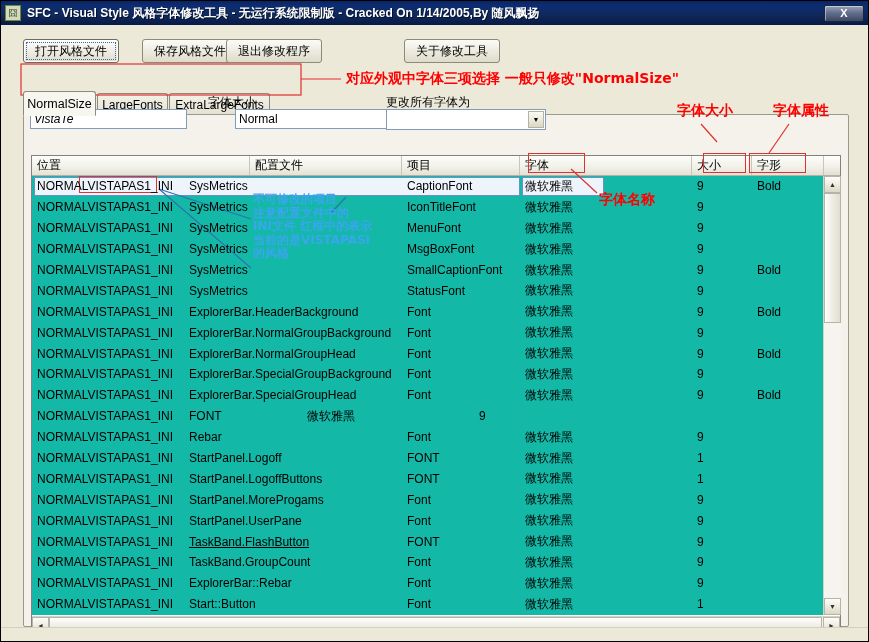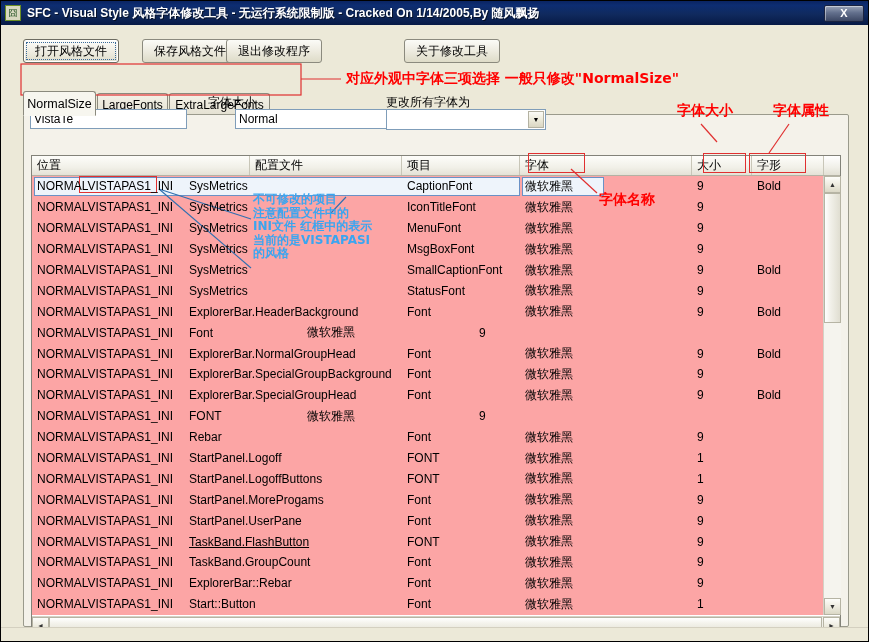--- a/index.html
+++ b/index.html
@@ -195,21 +195,21 @@
     color: #000;
     background: linear-gradient(180deg,#fdfdfa 0%,#f1f0e8 60%,#e4e2d6 100%);
     white-space: nowrap;
     overflow: hidden;
   }
   .lv-body {
     position: absolute;
     left: 0; top: 20px;
     width: 792px; height: 439px;
     overflow: hidden;
-    background: #fca5a5;
+    background: #14b8a6;
   }
   .lv-row {
     position: relative;
     height: 20.9px;
     display: flex;
     align-items: center;
     font-size: 12px;
     color: #000;
   }
   .lv-cell {
@@ -361,21 +361,21 @@
         <span>ExtraLargeFonts</span>
       </div>
     </div>
 
     <div class="panel"></div>
 
     <div class="fldlabel" style="left:29px; top:69px;">主题名称</div>
     <div class="fldlabel" style="left:207px; top:69px;">字体大小</div>
     <div class="fldlabel" style="left:385px; top:69px;">更改所有字体为</div>
 
-    <div class="textbox" style="left:29px; top:84px; width:157px;">
+    <div class="textbox" style="left:29px; top:84px; width:157px;font-style:italic;">
       <span>VistaTe</span>
     </div>
     <div class="textbox" style="left:207px; top:84px; width:157px;margin-left:27px;">
       <span>Normal</span>
     </div>
     <div class="combobox" style="left:385px; top:84px; width:160px;">
       <span></span>
       <span class="combo-arrow">▼</span>
     </div>
 
@@ -444,20 +444,21 @@
           <div class="lv-row">
             <div class="lv-cell" style="width: 152px; position: relative; z-index: 2;">NORMALVISTAPAS1_INI</div>
             <div class="lv-cell" style="width: 218px; position: relative; z-index: 2;">ExplorerBar.HeaderBackground</div>
             <div class="lv-cell" style="width: 118px; position: relative; z-index: 2;">Font</div>
             <div class="lv-cell" style="width: 172px; position: relative; z-index: 2;">微软雅黑</div>
             <div class="lv-cell" style="width: 60px; position: relative; z-index: 2;">9</div>
             <div class="lv-cell" style="width: 72px; position: relative; z-index: 2;">Bold</div>
           </div>
           <div class="lv-row">
             <div class="lv-cell" style="width: 152px; position: relative; z-index: 2;">NORMALVISTAPAS1_INI</div>
+            <div class="lv-cell" style="width: 218px; position: relative; z-index: 2;">ExplorerBar.NormalGroupBackground</div>
             <div class="lv-cell" style="width: 118px; position: relative; z-index: 2;">Font</div>
             <div class="lv-cell" style="width: 172px; position: relative; z-index: 2;">微软雅黑</div>
             <div class="lv-cell" style="width: 60px; position: relative; z-index: 2;">9</div>
             <div class="lv-cell" style="width: 72px; position: relative; z-index: 2;"></div>
           </div>
           <div class="lv-row">
             <div class="lv-cell" style="width: 152px; position: relative; z-index: 2;">NORMALVISTAPAS1_INI</div>
             <div class="lv-cell" style="width: 218px; position: relative; z-index: 2;">ExplorerBar.NormalGroupHead</div>
             <div class="lv-cell" style="width: 118px; position: relative; z-index: 2;">Font</div>
             <div class="lv-cell" style="width: 172px; position: relative; z-index: 2;">微软雅黑</div>

